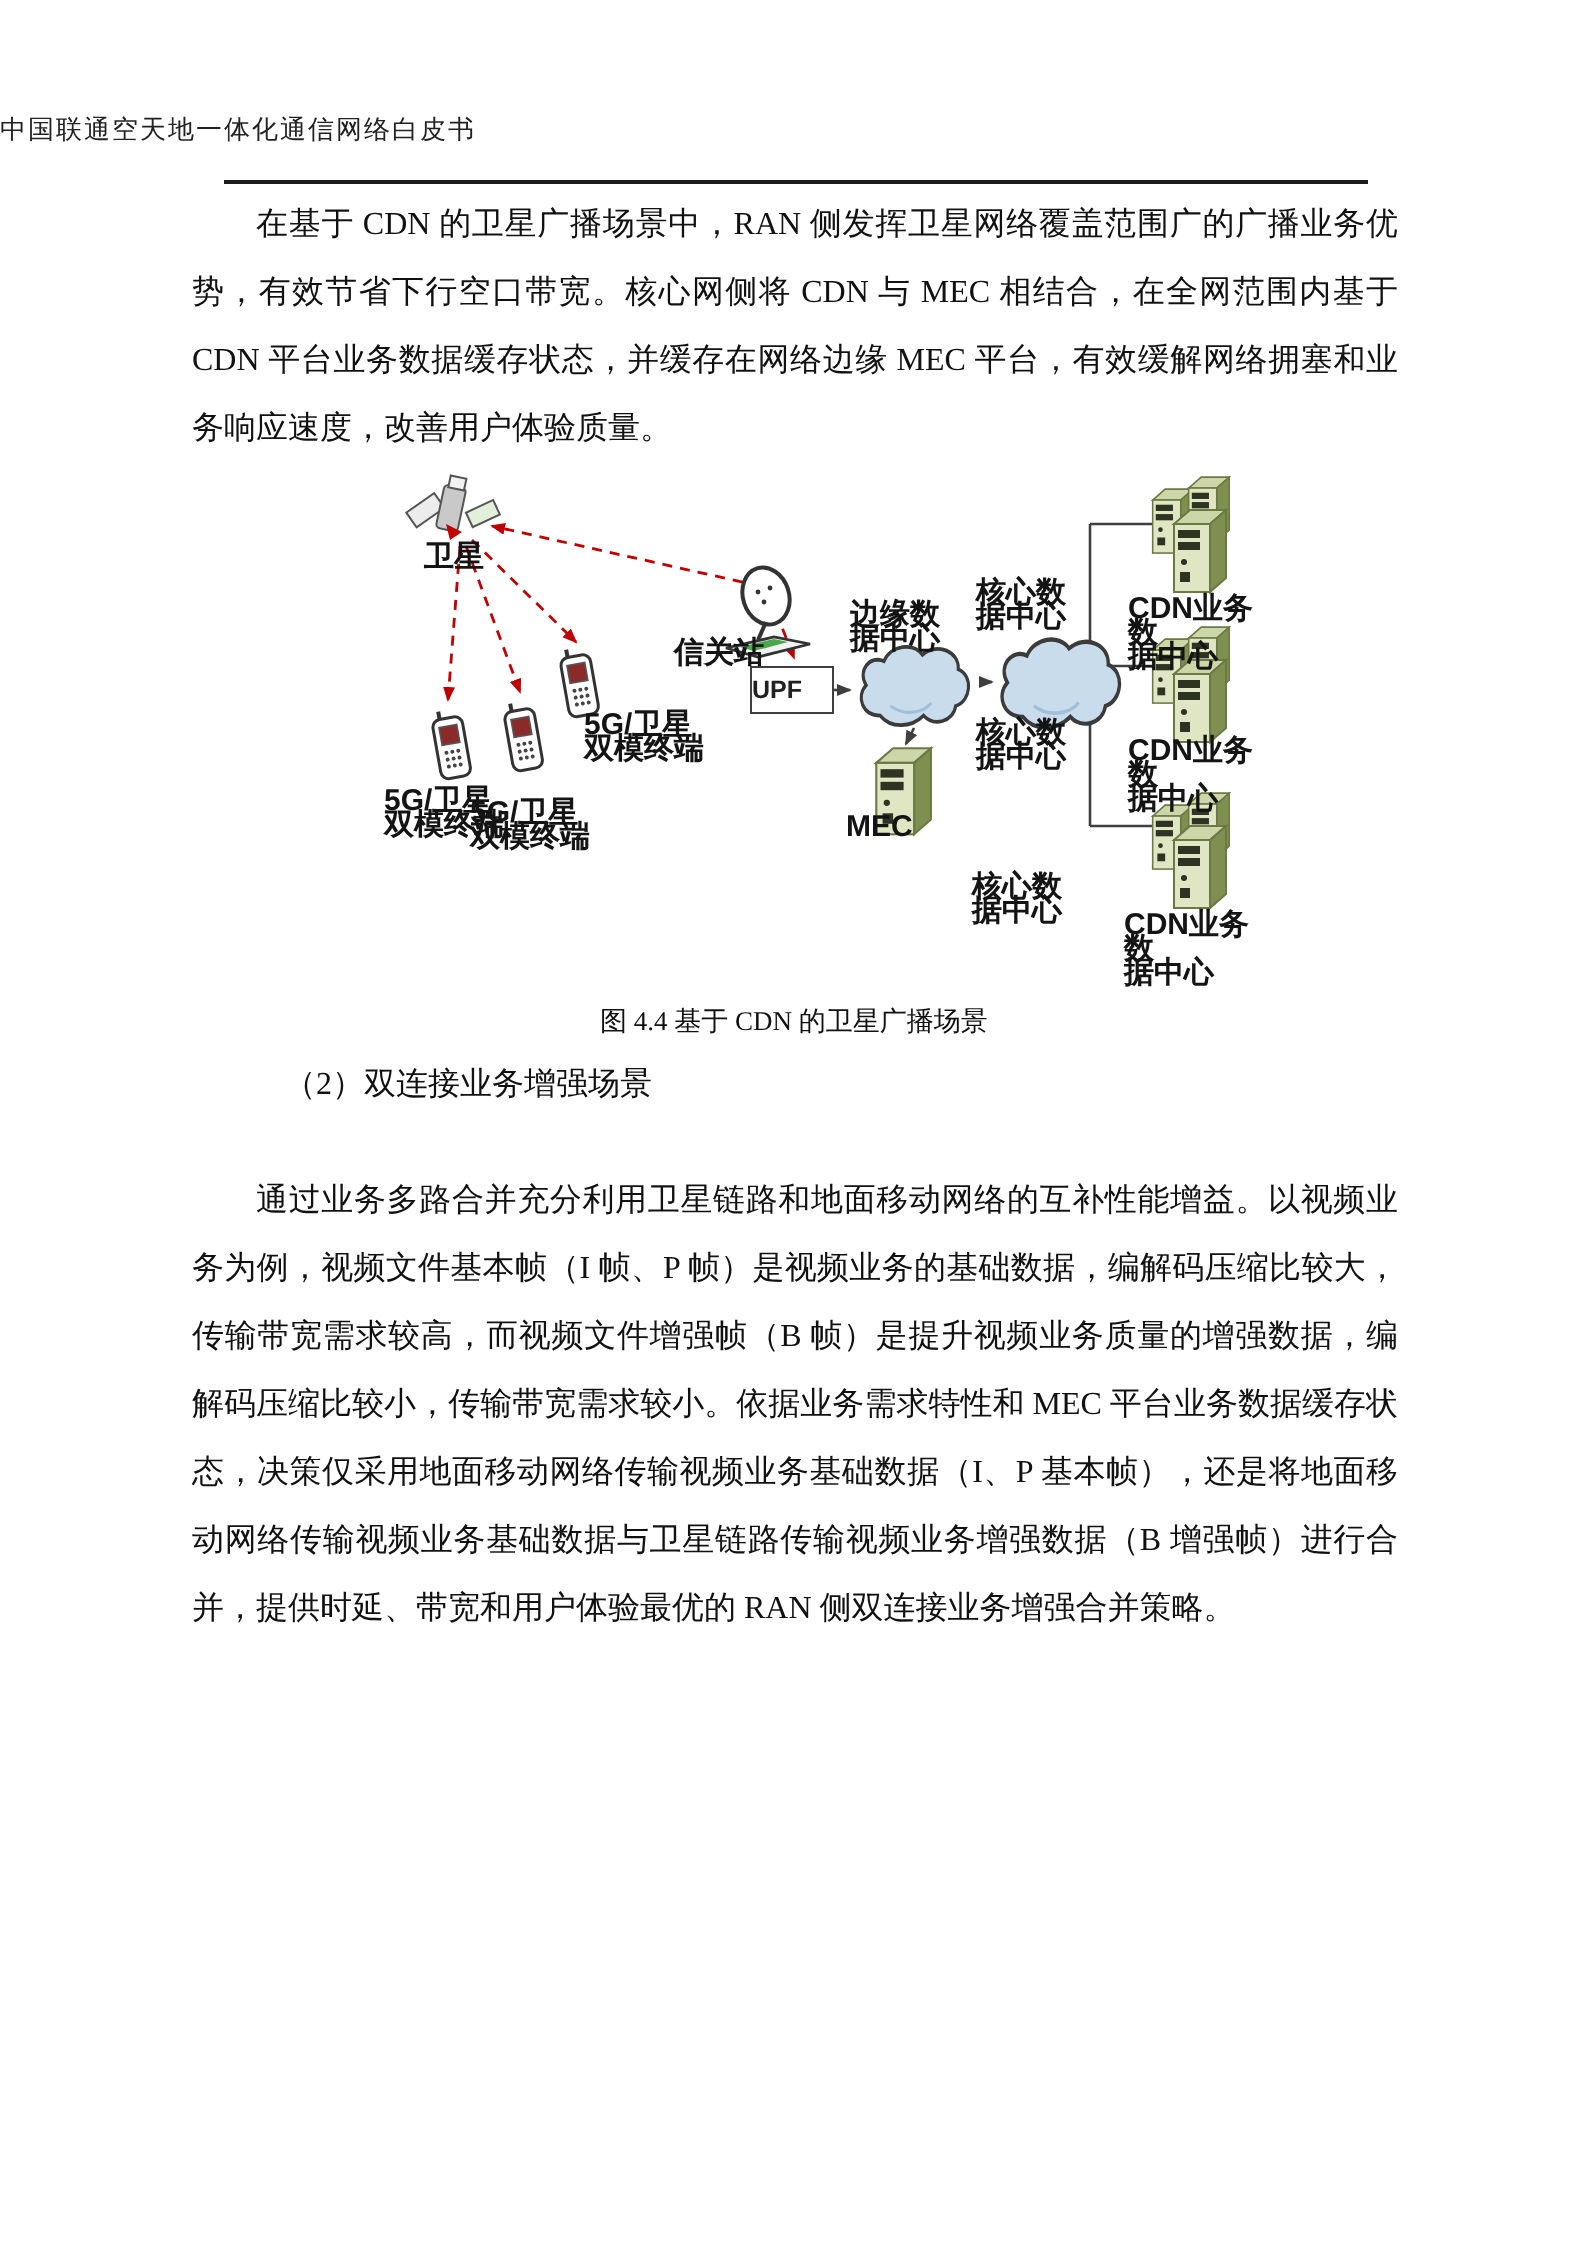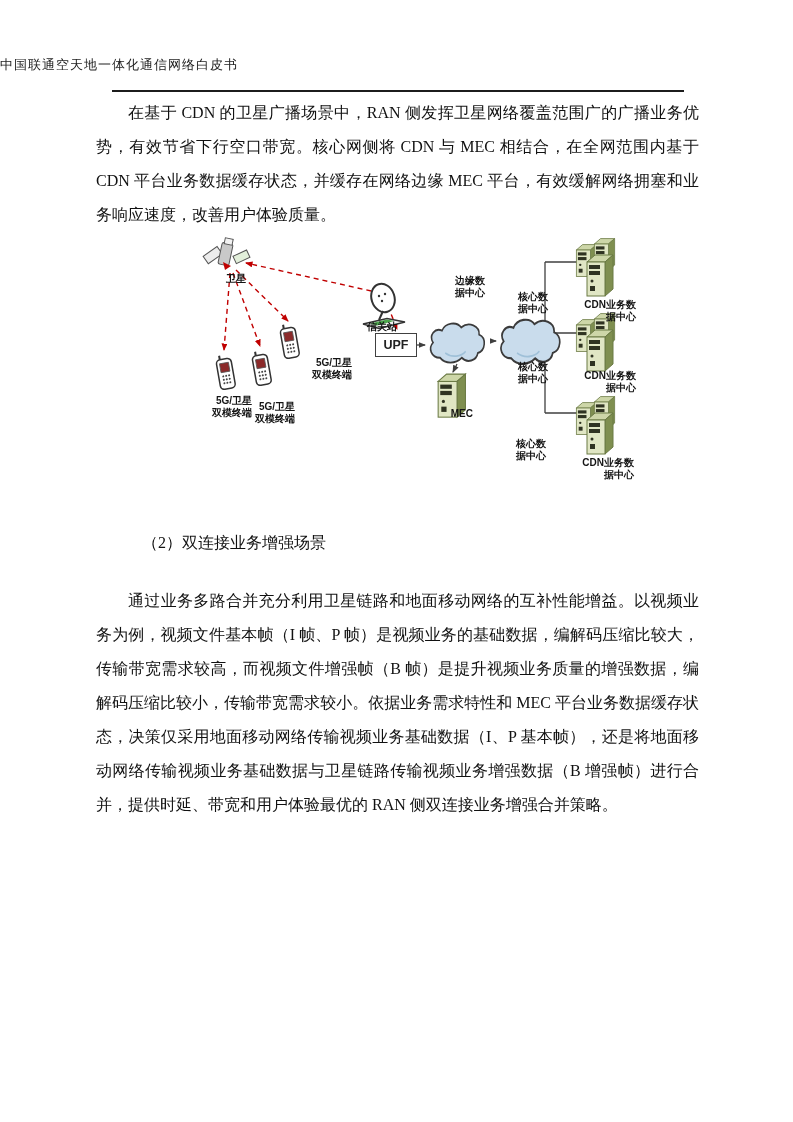--- a/index.html
+++ b/index.html
@@ -26,28 +26,28 @@
     font-size:16px; line-height:34px; padding-left:34px; color:#111;
   }
   .figure-caption{
     position:absolute; left:96px; top:502px; width:602px; text-align:center;
     font-size:13.5px; color:#111;
   }
   .diagram{ position:absolute; left:96px; top:233px; width:602px; height:258px; }
   .diagram-svg{ position:absolute; left:0; top:0; }
   .dlabel{
     position:absolute; font-family:"Liberation Sans","DejaVu Sans",sans-serif;
-    font-weight:bold; font-size:10px; line-height:12px; color:#141414;
-    text-align:right; white-space:pre-line;
+    font-weight:bold; font-size:15px; line-height:12px; color:#141414;
+    text-align:left; white-space:pre-line;
   }
   .upf-box{
     position:absolute; left:279px; top:100px; width:40px; height:22px;
     background:#ffffff; border:1.6px solid #404040;
     font-family:"Liberation Sans","DejaVu Sans",sans-serif; font-weight:bold;
-    font-size:12.5px; color:#222; text-align:center; line-height:22px;
+    font-size:12.5px; color:#222; text-align:left; line-height:22px;
   }
   .red-dash{ stroke:#c00000; stroke-width:1.4; fill:none; stroke-dasharray:5 4; }
   .dark-line{ stroke:#3f3f3f; stroke-width:1.3; fill:none; }
 </style>
 </head>
 <body>
 
 <div class="page">
 
   <div class="header-title">中国联通空天地一体化通信网络白皮书</div>
@@ -162,35 +162,36 @@
     <div class="upf-box">UPF</div>
 
     <div class="dlabel" style="left:116px;top:40px;width:34px;">卫星</div>
     <div class="dlabel" style="left:96px;top:162px;width:60px;">5G/卫星
 双模终端</div>
     <div class="dlabel" style="left:139px;top:168px;width:60px;">5G/卫星
 双模终端</div>
     <div class="dlabel" style="left:196px;top:124px;width:60px;">5G/卫星
 双模终端</div>
     <div class="dlabel" style="left:241px;top:88px;width:60px;">信关站</div>
-    <div class="dlabel" style="left:329px;top:42px;width:60px;">边缘数
+    <div class="dlabel" style="left:329px;top:69px;width:60px;">边缘数
 据中心</div>
     <div class="dlabel" style="left:327px;top:175px;width:50px;">MEC</div>
     <div class="dlabel" style="left:392px;top:58px;width:60px;">核心数
 据中心</div>
     <div class="dlabel" style="left:392px;top:128px;width:60px;">核心数
 据中心</div>
     <div class="dlabel" style="left:390px;top:205px;width:60px;">核心数
 据中心</div>
     <div class="dlabel" style="left:468px;top:66px;width:72px;">CDN业务数
 据中心</div>
     <div class="dlabel" style="left:468px;top:137px;width:72px;">CDN业务数
 据中心</div>
     <div class="dlabel" style="left:466px;top:224px;width:72px;">CDN业务数
 据中心</div>
   </div>
 
+  <div class="figure-caption">图 4.4  基于 CDN 的卫星广播场景</div>
 
   <p class="subheading">（2）双连接业务增强场景</p>
 
   <p class="body-para para2">通过业务多路合并充分利用卫星链路和地面移动网络的互补性能增益。以视频业务为例，视频文件基本帧（I 帧、P 帧）是视频业务的基础数据，编解码压缩比较大，传输带宽需求较高，而视频文件增强帧（B 帧）是提升视频业务质量的增强数据，编解码压缩比较小，传输带宽需求较小。依据业务需求特性和 MEC 平台业务数据缓存状态，决策仅采用地面移动网络传输视频业务基础数据（I、P 基本帧），还是将地面移动网络传输视频业务基础数据与卫星链路传输视频业务增强数据（B 增强帧）进行合并，提供时延、带宽和用户体验最优的 RAN 侧双连接业务增强合并策略。</p>
 
 </div>
 
 </body></html>

